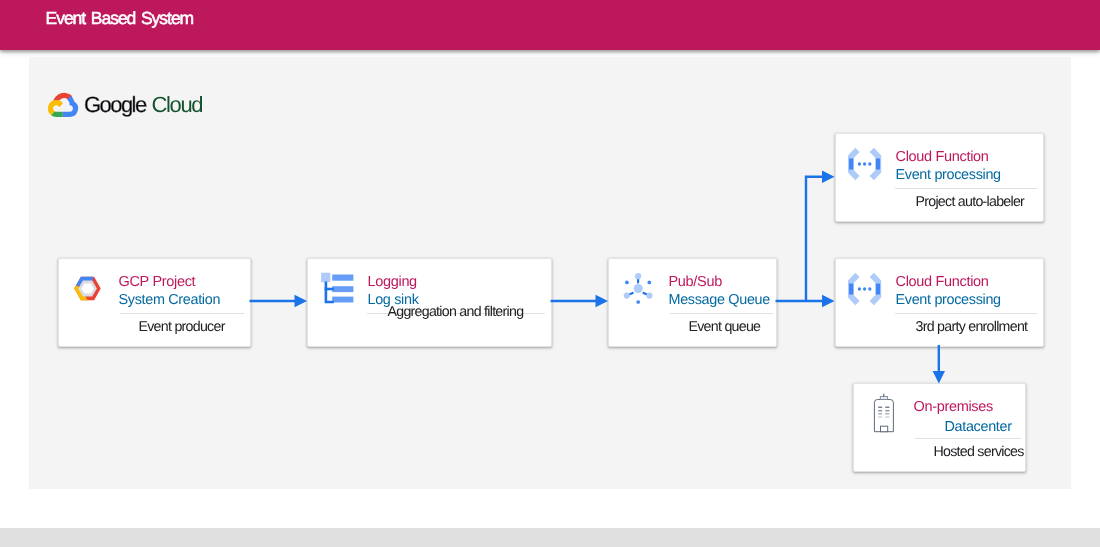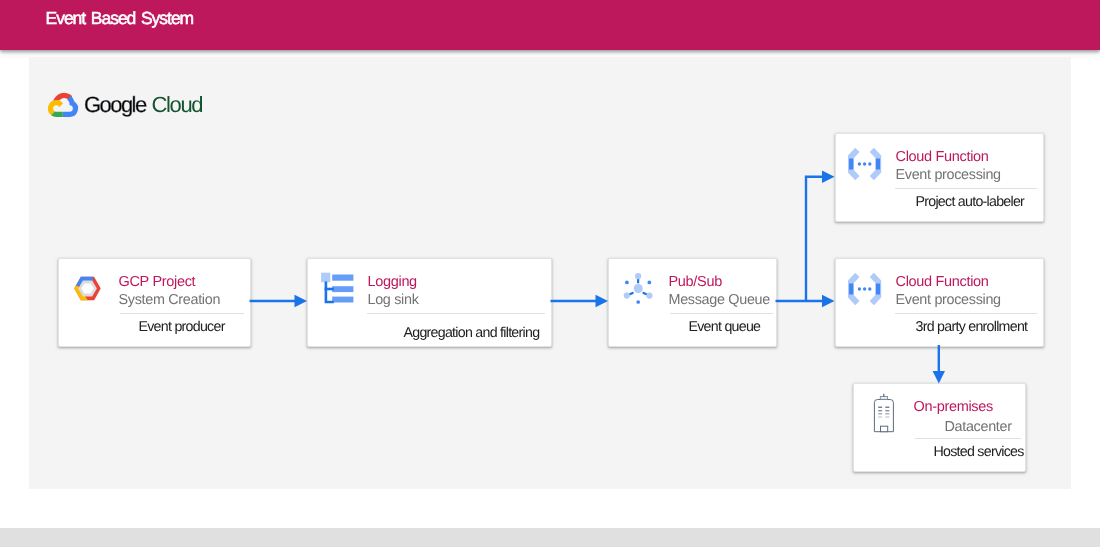--- a/index.html
+++ b/index.html
@@ -22,21 +22,21 @@
   #gclogo{position:absolute;left:49px;top:91.5px;width:28px;height:25px;}
   #gctext{position:absolute;left:84px;top:92px;font-size:22px;color:#5f6368;letter-spacing:-1.42px;word-spacing:1.2px;}
   #gctext .g{font-weight:400;color:#000000;-webkit-text-stroke:0.42px #5f6368;letter-spacing:-1.56px;}
   #gctext .c{font-weight:400;color:#14532d;letter-spacing:-1.35px;}
 
   
   .card{position:absolute;background:#ffffff;border:1px solid #e3e3e3;border-radius:2px;
         box-shadow:0 1px 2px rgba(60,64,67,.3),0 1px 3px 1px rgba(60,64,67,.12);}
   .card .icon{position:absolute;left:14px;top:14px;width:36px;height:36px;}
   .card .title{position:absolute;font-size:14.5px;color:#be185d;line-height:16px;letter-spacing:-0.32px;}
-  .card .sub{position:absolute;font-size:14.4px;color:#737373;line-height:15px;letter-spacing:-0.32px;}
+  .card .sub{position:absolute;font-size:14.4px;color:#0369a1;line-height:15px;letter-spacing:-0.32px;}
   .card .rule{position:absolute;height:1px;background:#e0e0e0;}
   .card .foot{position:absolute;font-size:14.2px;color:#202124;line-height:15px;letter-spacing:-0.72px;padding-left:20px;}
 
   svg{display:block;overflow:visible;}
   #wires{position:absolute;left:0;top:0;width:1100px;height:547px;pointer-events:none;}
 
   
   #bottombar{position:absolute;left:0;top:528px;width:1100px;height:19px;background:#e0e0e0;}
 </style>
 </head>
@@ -93,21 +93,21 @@
         <rect x="10.2" y="1.5" width="21.2" height="6.2" fill="#669df6"></rect>
         <rect x="10.2" y="13.2" width="21.2" height="5.9" fill="#669df6"></rect>
         <rect x="10.2" y="23.6" width="21.2" height="5.9" fill="#669df6"></rect>
         <path fill="#1a73e8" d="M2.6 8.6h2.6v19.1h6.6v2.6H2.6z"></path>
         <rect x="2.6" y="14.7" width="9.2" height="2.6" fill="#1a73e8"></rect>
       </svg>
     </div>
     <div class="title" style="left:59.5px;top:14.7px;">Logging</div>
     <div class="sub" style="left:59.5px;top:33.5px;">Log sink</div>
     <div class="rule" style="left:59px;top:54px;width:178px;"></div>
-    <div class="foot" style="left:59.5px;top:67px;margin-left:16px;">Aggregation and filtering</div>
+    <div class="foot" style="left:59.5px;top:46px;">Aggregation and filtering</div>
   </div>
 
   <div class="card" id="card-pubsub" style="left:608px;top:258px;width:167px;height:87px;">
     <div class="icon">
       <svg viewBox="0 0 36 36" width="36" height="36">
         <path stroke="#1a73e8" stroke-width="2.2" stroke-linecap="round" d="M15.1 5.8 L15.1 9.5"></path>
         <path stroke="#1a73e8" stroke-width="2.2" stroke-linecap="round" d="M6.8 21.2 L9.7 19.9"></path>
         <path stroke="#1a73e8" stroke-width="2.2" stroke-linecap="round" d="M23.4 21.2 L20.5 19.9"></path>
         <circle cx="15.2" cy="15.5" r="4.5" fill="#aecbfa"></circle>
         <circle cx="15.1" cy="3.2" r="3.1" fill="#aecbfa"></circle>

